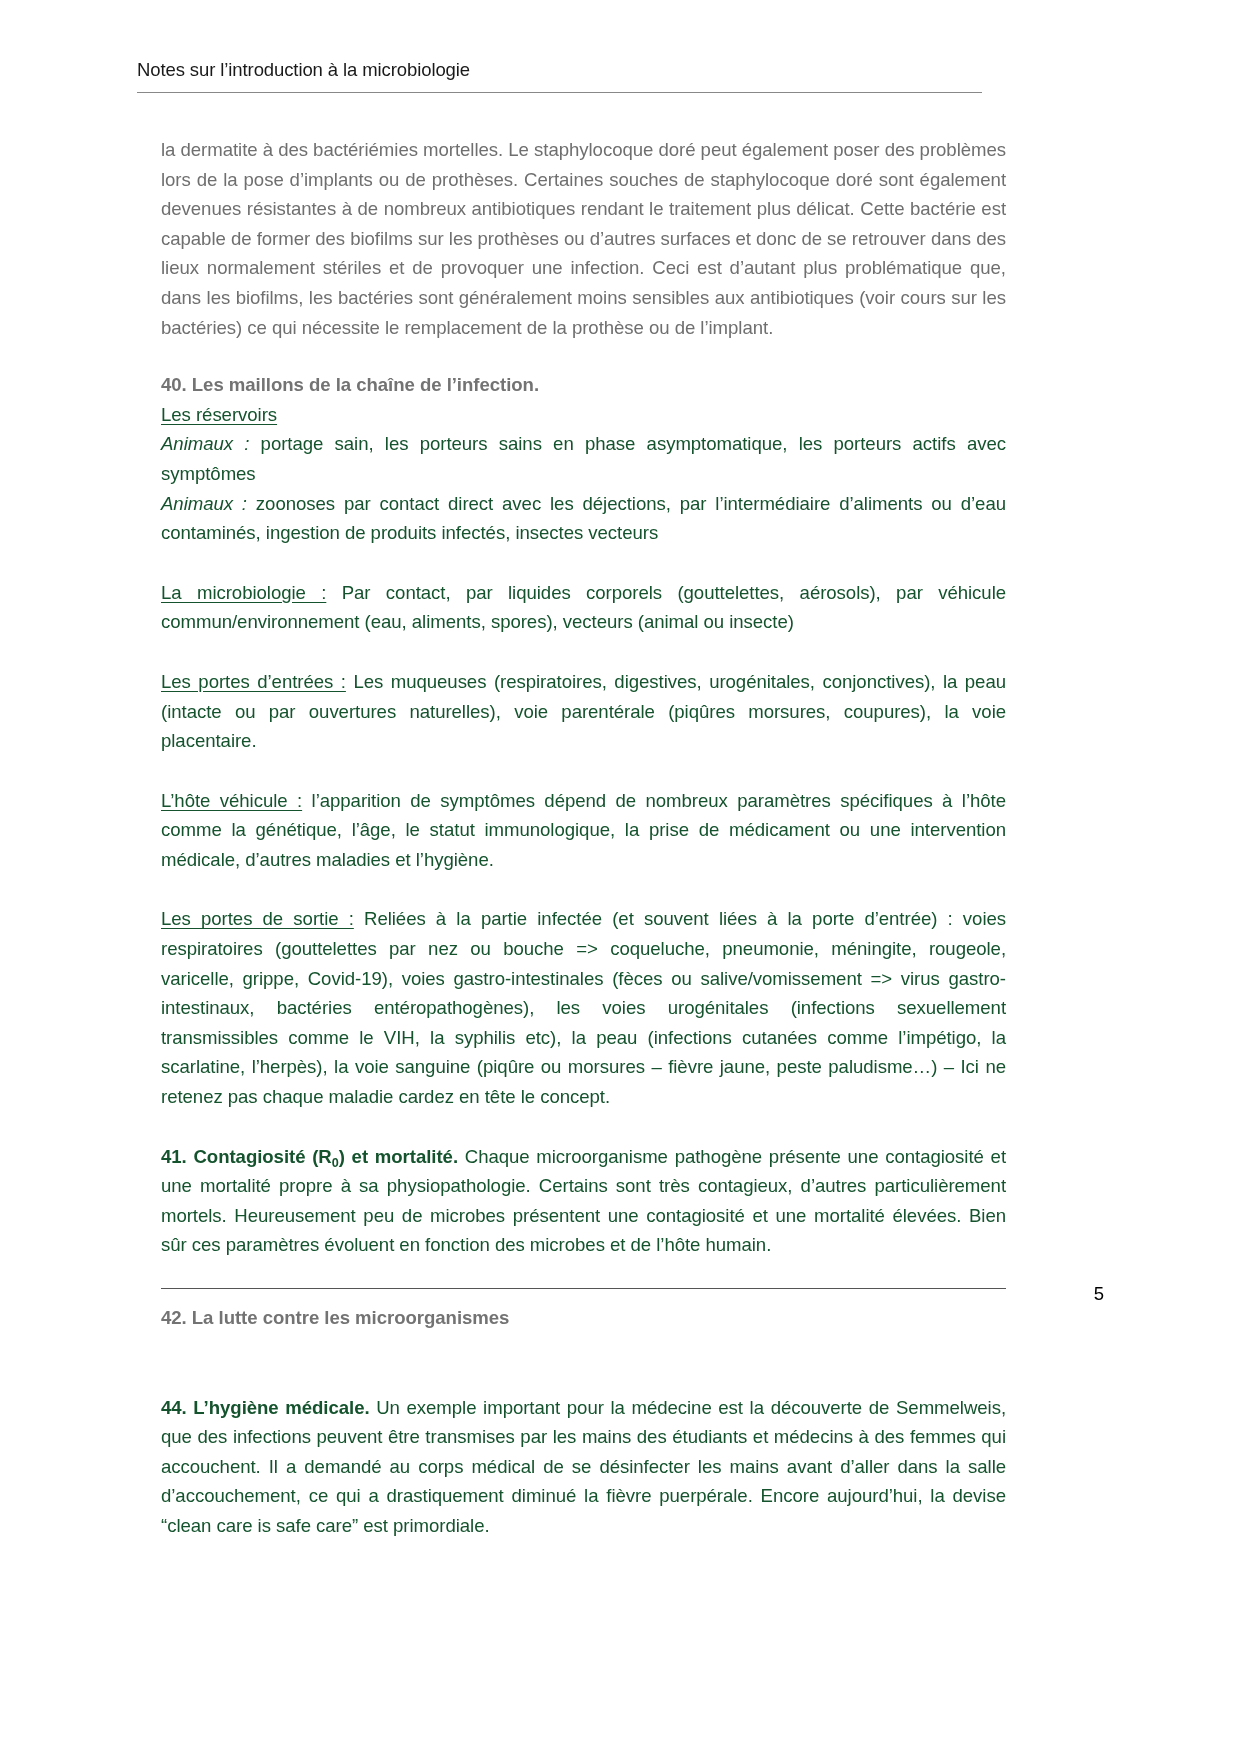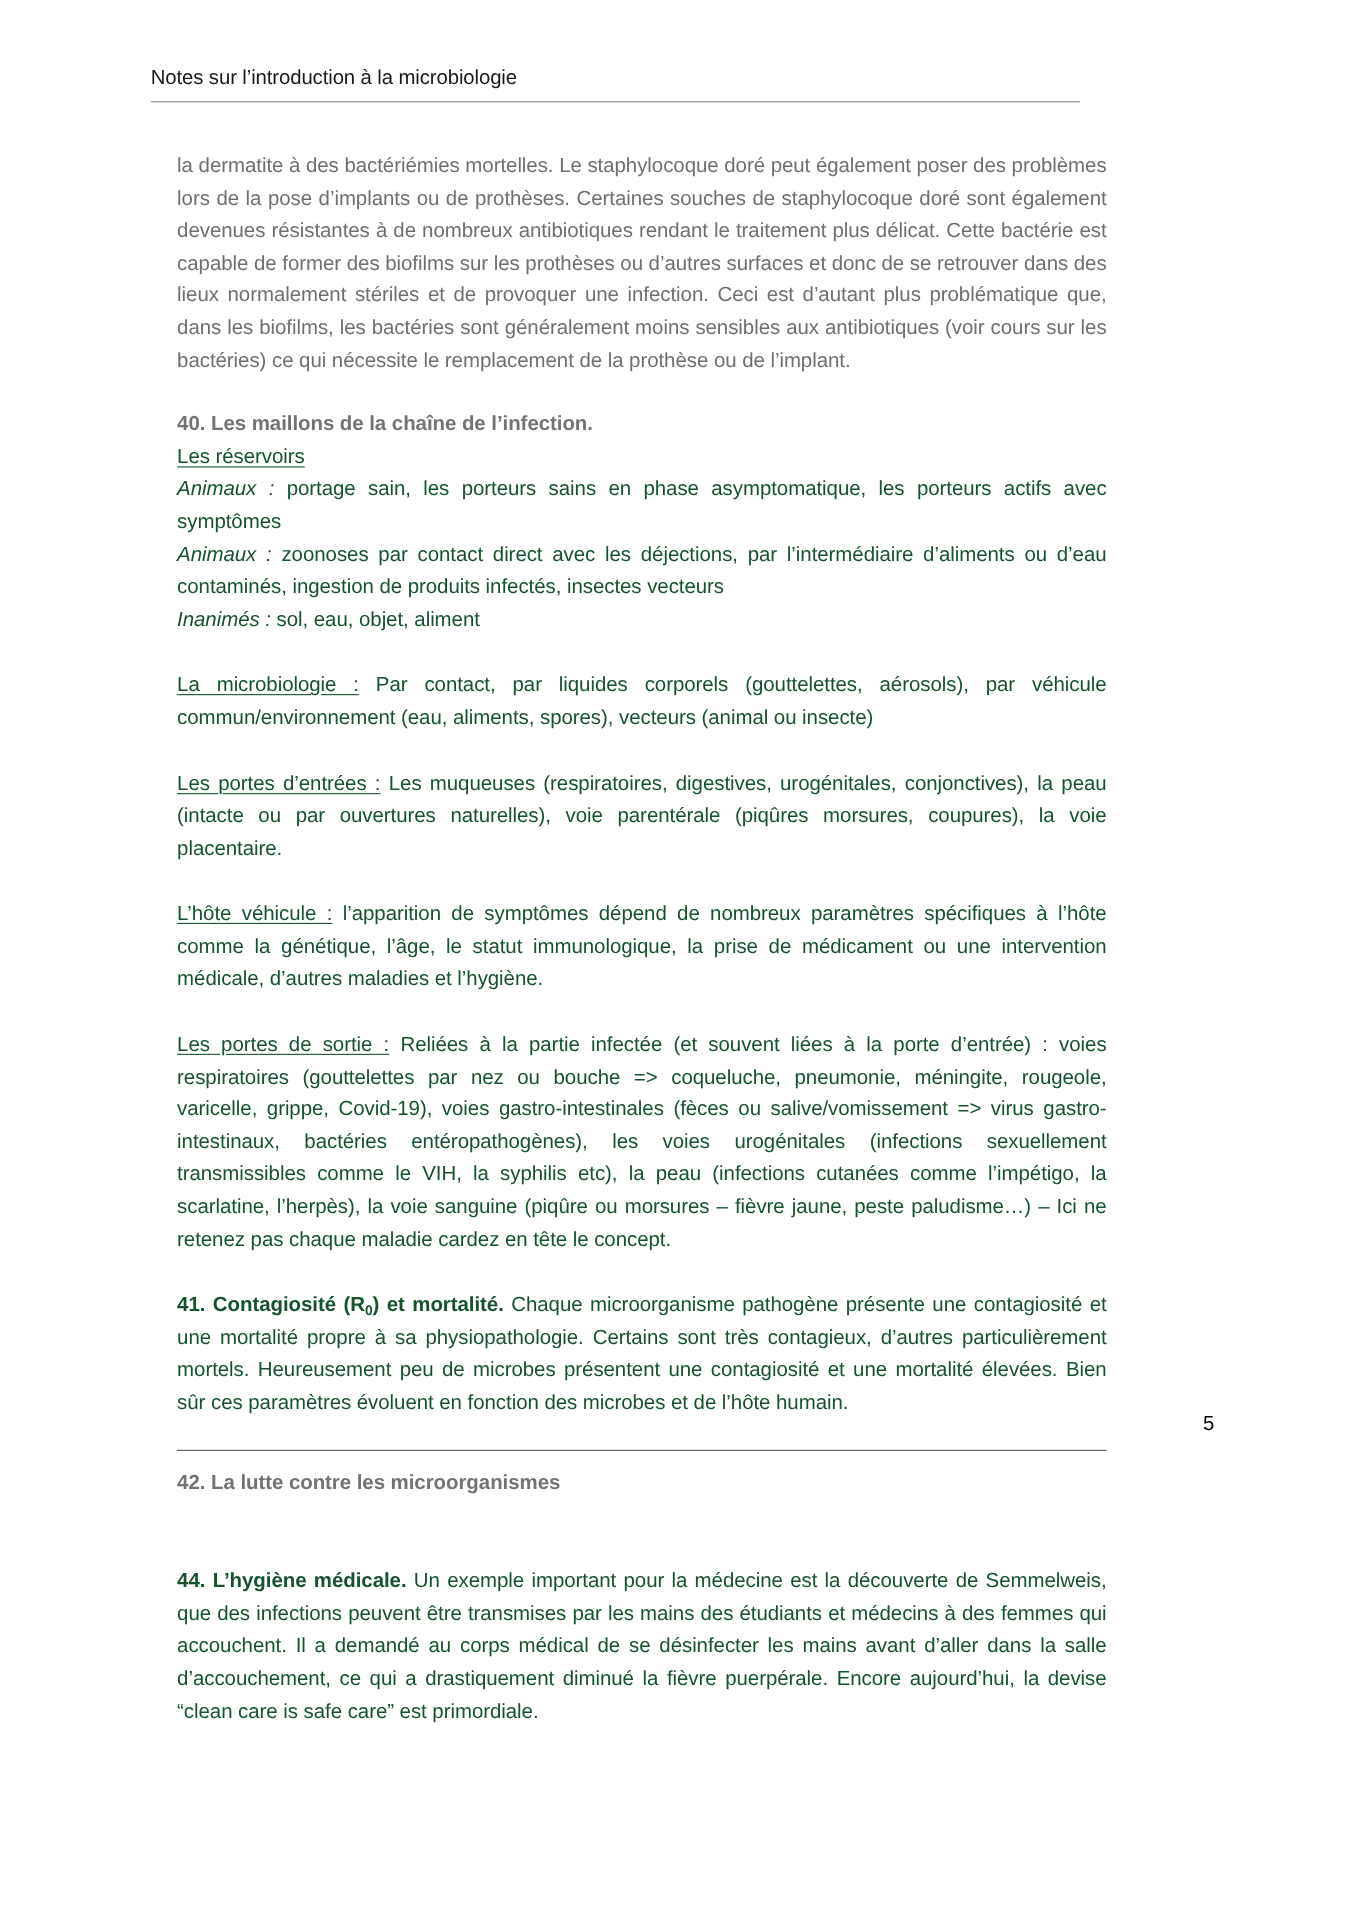--- a/index.html
+++ b/index.html
@@ -125,21 +125,20 @@
     <div class="gap-md"></div>
 
     <h3 class="sec-head">40. Les maillons de la chaîne de l’infection.</h3>
 
     <p class="body-par nonjust"><span class="subhead-underline">Les réservoirs</span></p>
 
     <p class="body-par"><span class="i">Animaux :</span><span> portage sain, les porteurs sains en phase asymptomatique, les porteurs actifs avec symptômes</span></p>
 
     <p class="body-par"><span class="i">Animaux :</span><span> zoonoses par contact direct avec les déjections, par l’intermédiaire d’aliments ou d’eau contaminés, ingestion de produits infectés, insectes vecteurs</span></p>
 
-    <p class="body-par nonjust"><span class="i">Inanimés :</span><span> sol, eau, objet, aliment</span></p>
 
     <div class="gap-lg"></div>
 
     <p class="body-par"><span class="u">La microbiologie :</span><span> Par contact, par liquides corporels (gouttelettes, aérosols), par véhicule commun/environnement (eau, aliments, spores), vecteurs (animal ou insecte)</span></p>
 
     <div class="gap-lg"></div>
 
     <p class="body-par"><span class="u">Les portes d’entrées :</span><span> Les muqueuses (respiratoires, digestives, urogénitales, conjonctives), la peau (intacte ou par ouvertures naturelles), voie parentérale (piqûres morsures, coupures), la voie placentaire.</span></p>
 
     <div class="gap-lg"></div>

